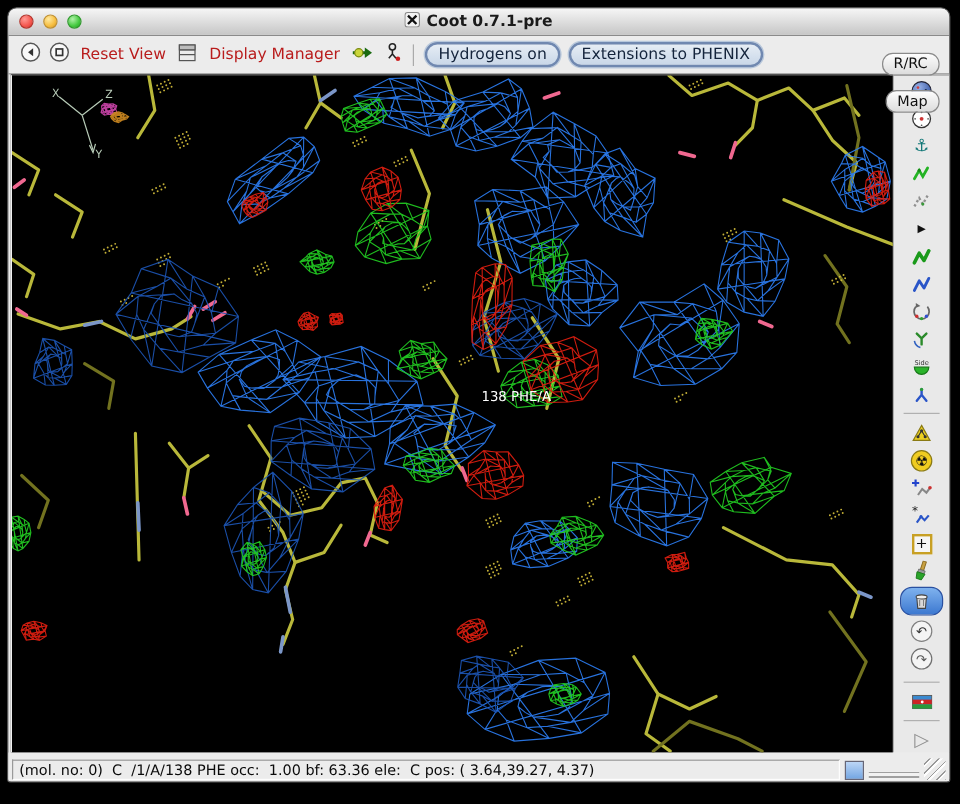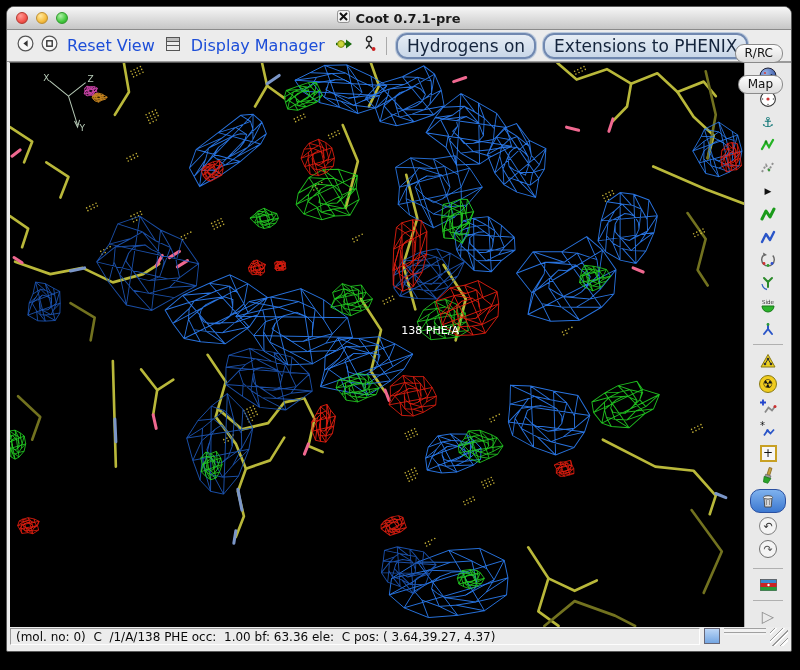--- a/index.html
+++ b/index.html
@@ -16,45 +16,45 @@
   .light.green{background:radial-gradient(circle at 35% 30%,#b0f0a8,#43c93e 60%,#2a9a28);border:1px solid #2f9a2c}
   .title-wrap{margin:16px auto;display:flex;align-items:center;gap:5px;font-size:13px;font-weight:bold;color:#1a1a1a}
   
   .menubar{flex:0 0 20px;display:flex;align-items:center;padding-left:14px;font-size:13px;color:#111;position:relative}
   .menu-item{display:inline-block;padding:0 8px;cursor:default}
   .menu-item.accel::first-letter{text-decoration:underline}
   .grip-dots{position:absolute;right:7px;top:5px;width:9px;height:11px;
     background-image:radial-gradient(#9a9a9a 1px,transparent 1.3px);background-size:4.5px 4px}
   
   .toolbar{flex:0 0 31px;display:flex;align-items:center;gap:7px;padding-left:10px;border-bottom:1px solid #9a9a9a}
-  .tb-label{font-size:16px;color:#1d4ed8;padding:0 2px}
+  .tb-label{font-size:13px;color:#b91c1c;padding:0 2px}
   .tb-sep{width:1px;height:18px;background:#aaa;margin:0 2px}
   .pill{border:2px solid #7088b0;border-radius:11px;background:linear-gradient(#e6edf5,#c9d7e8);
-    font-size:17px;color:#14243c;padding:1px 9px;box-shadow:0 0 0 1px #b8c8dc;white-space:nowrap}
+    font-size:13px;color:#14243c;padding:1px 9px;box-shadow:0 0 0 1px #b8c8dc;white-space:nowrap}
   .side-pill{position:absolute;right:8px;height:17px;border:1px solid #8a8a8a;border-radius:9px;
     background:linear-gradient(#fdfdfd,#dcdcdc);font-size:12px;padding:0 9px;line-height:16px;color:#111;z-index:5}
   
   .main{flex:1;display:flex;min-height:0}
   .canvas-wrap{flex:1;margin-left:2px;border-top:1px solid #555;border-left:1px solid #f0f0f0;background:#000;position:relative;min-width:0}
   #scene{position:absolute;left:0;top:0;width:100%;height:100%}
   .right-panel{width:46px;flex:0 0 46px;background:#e9e9e9;border-left:1px solid #b0b0b0;border-top:1px solid #9a9a9a;
     display:flex;flex-direction:column;align-items:center;padding-top:3px;gap:3px;overflow:hidden}
   .rt-icon{width:36px;height:20px;flex:0 0 20px;display:flex;align-items:center;justify-content:center;cursor:default}
   .rt-icon.active{background:linear-gradient(#7fb2ee,#3c78d0);border:1px solid #2a50a0;border-radius:10px;width:34px;height:22px;flex:0 0 22px}
   .rt-sep{width:30px;border-top:1px solid #b0b0b0;height:0;flex:0 0 1px;margin:2px 0}
   .push-down{margin-top:auto}
   .circ{width:16px;height:16px;border:1px solid #808080;border-radius:50%;display:flex;align-items:center;
     justify-content:center;font-size:11px;color:#333;background:#f4f4f4;line-height:1}
   .glyph{line-height:1}
   .radbg{width:16px;height:16px;background:#f0cc20;border:1px solid #8a7a14;border-radius:50%;display:flex;
     align-items:center;justify-content:center;font-size:12px;color:#111;line-height:1}
   .plusbox{width:13px;height:13px;border:2px solid #c8a024;background:#f6f6f6;display:flex;align-items:center;
     justify-content:center;font-size:12px;color:#111;line-height:1}
   
-  .statusbar{flex:0 0 22px;display:flex;align-items:flex-start;padding:1px 3px;gap:4px;background:#ececec;border-radius:0 0 2px 2px}
+  .statusbar{flex:0 0 22px;display:flex;align-items:flex-end;padding:1px 3px;gap:4px;background:#ececec;border-radius:0 0 2px 2px}
   .status-inset{flex:1;height:17px;border:1px solid;border-color:#9a9a9a #fdfdfd #fdfdfd #9a9a9a;background:#ececec;
     font-size:12px;line-height:16px;padding:0 5px;white-space:pre;overflow:hidden;color:#0a0a0a;box-sizing:border-box}
   .scroll-thumb{width:16px;height:16px;background:linear-gradient(#bcd6f6,#74a6e2);border:1px solid #667;box-sizing:border-box}
   .ridge{width:42px;height:7px;background:repeating-linear-gradient(180deg,#a0a0a0 0 1px,#f2f2f2 1px 4px)}
   .corner-grip{width:18px;height:18px;background:repeating-linear-gradient(135deg,transparent 0 3px,#9a9a9a 3px 4px,#fdfdfd 4px 5.5px)}
 </style>
 </head>
 <body>
 
 <div class="window">

